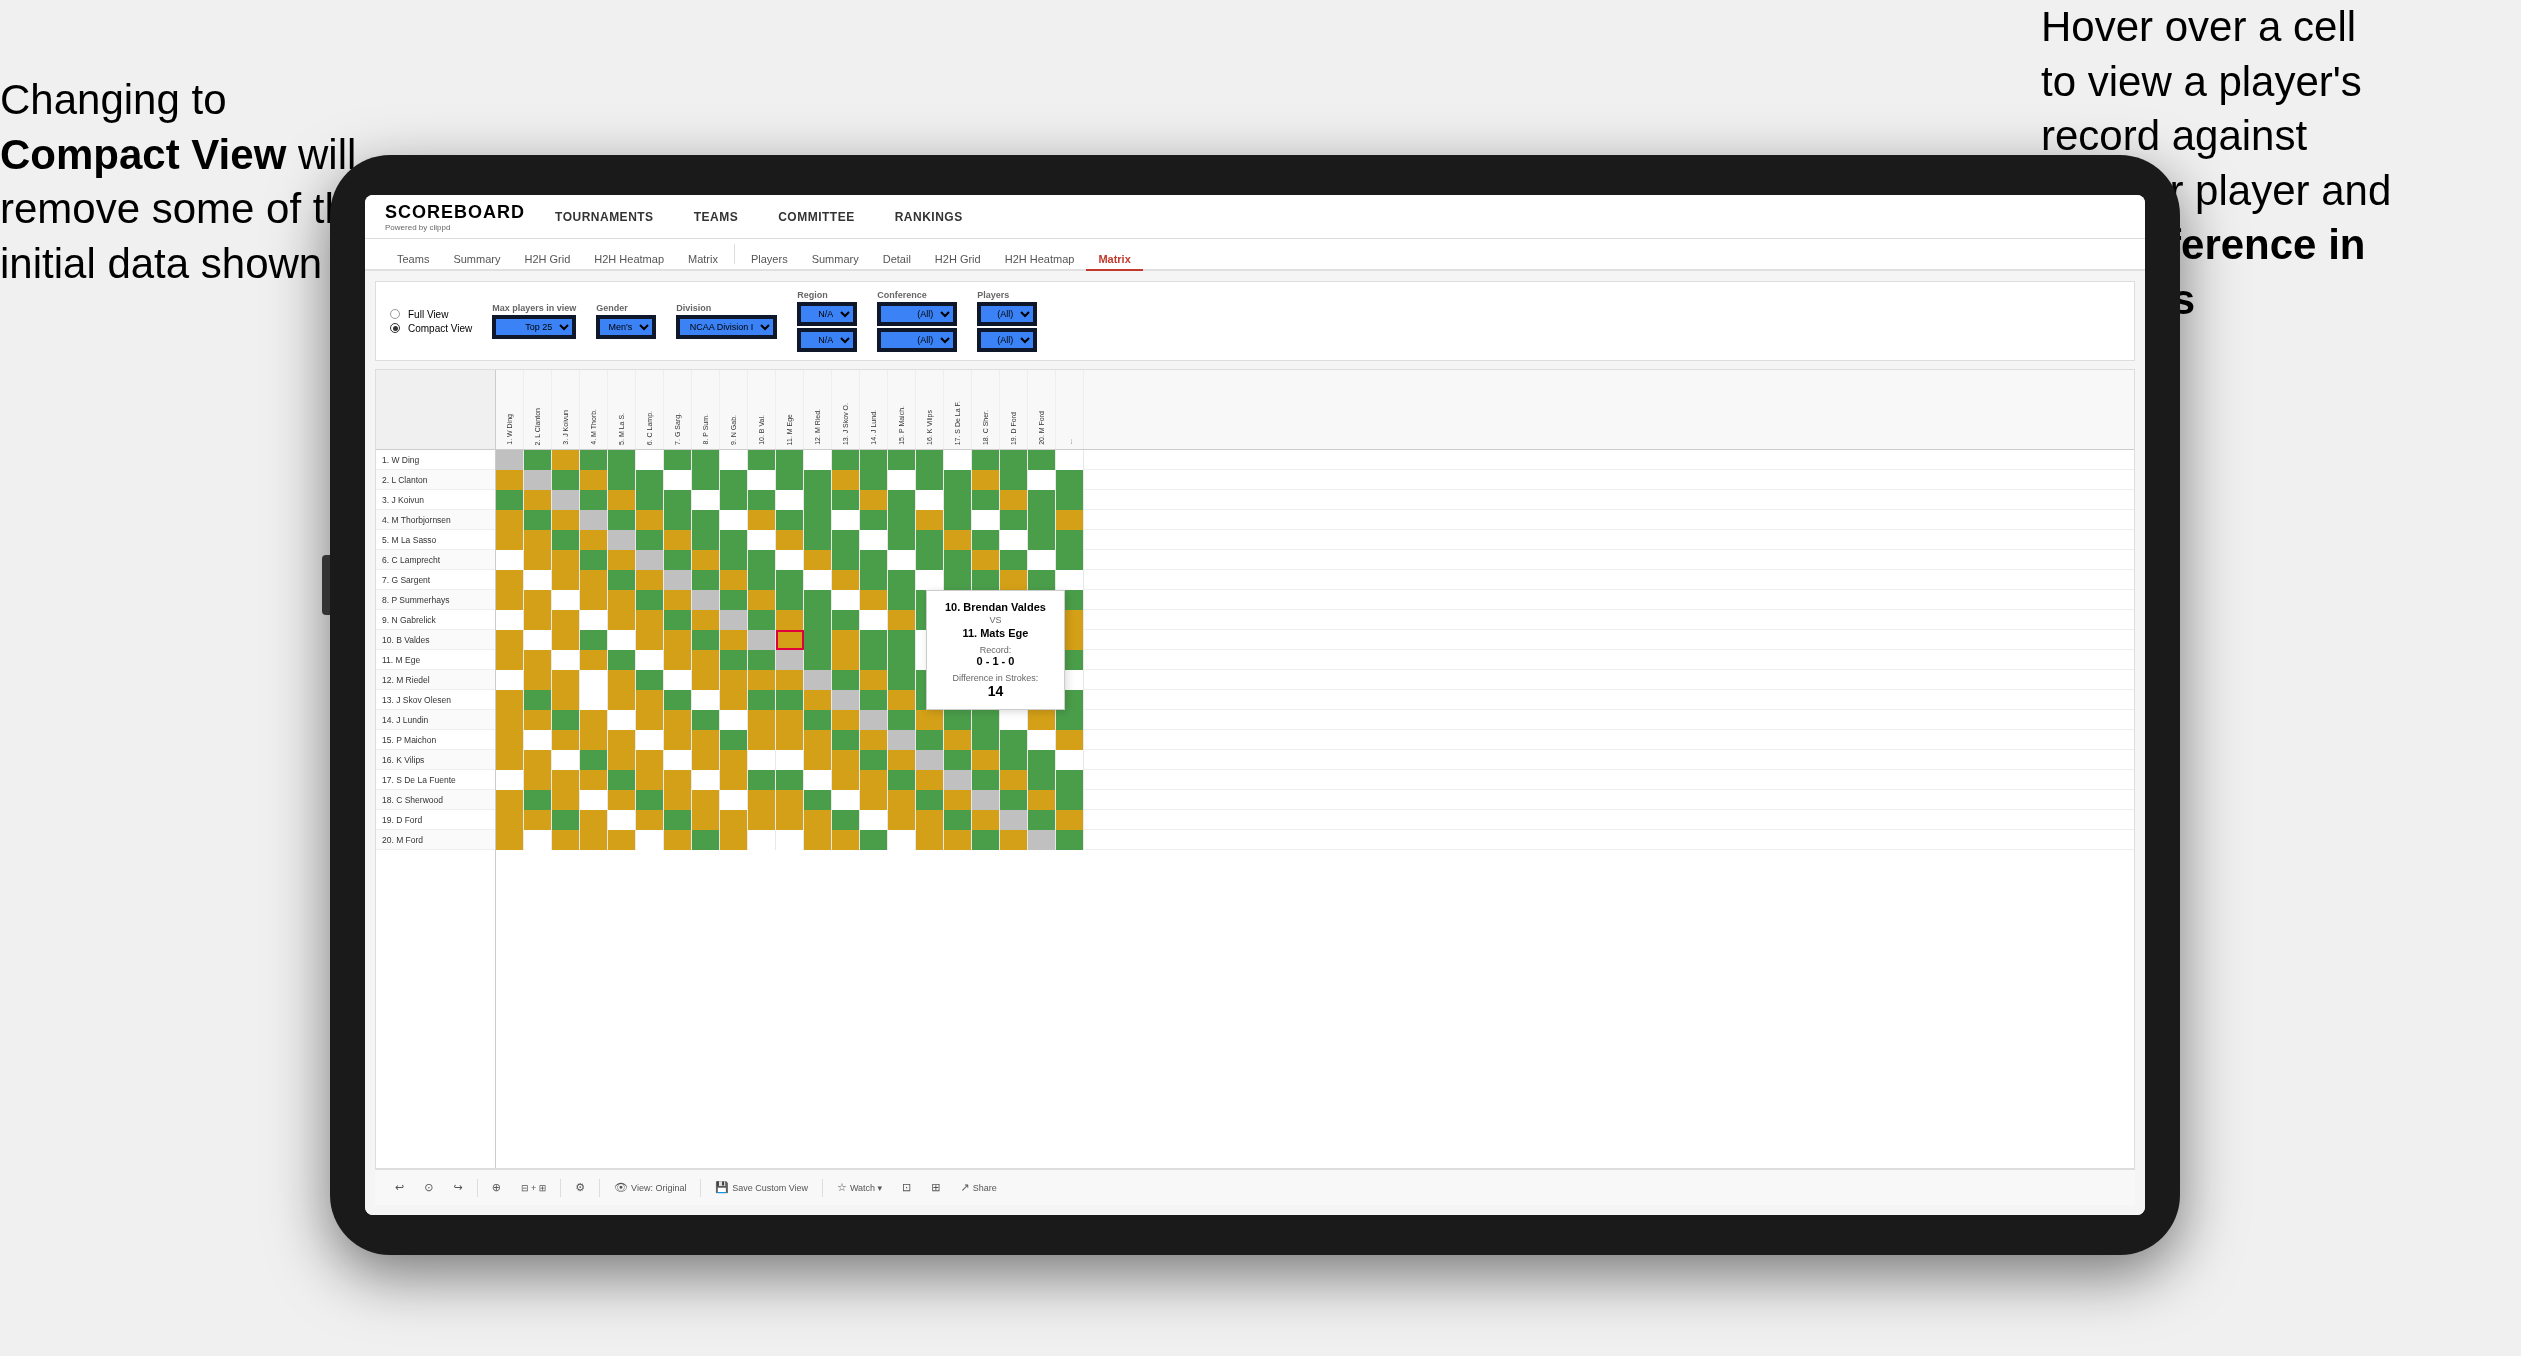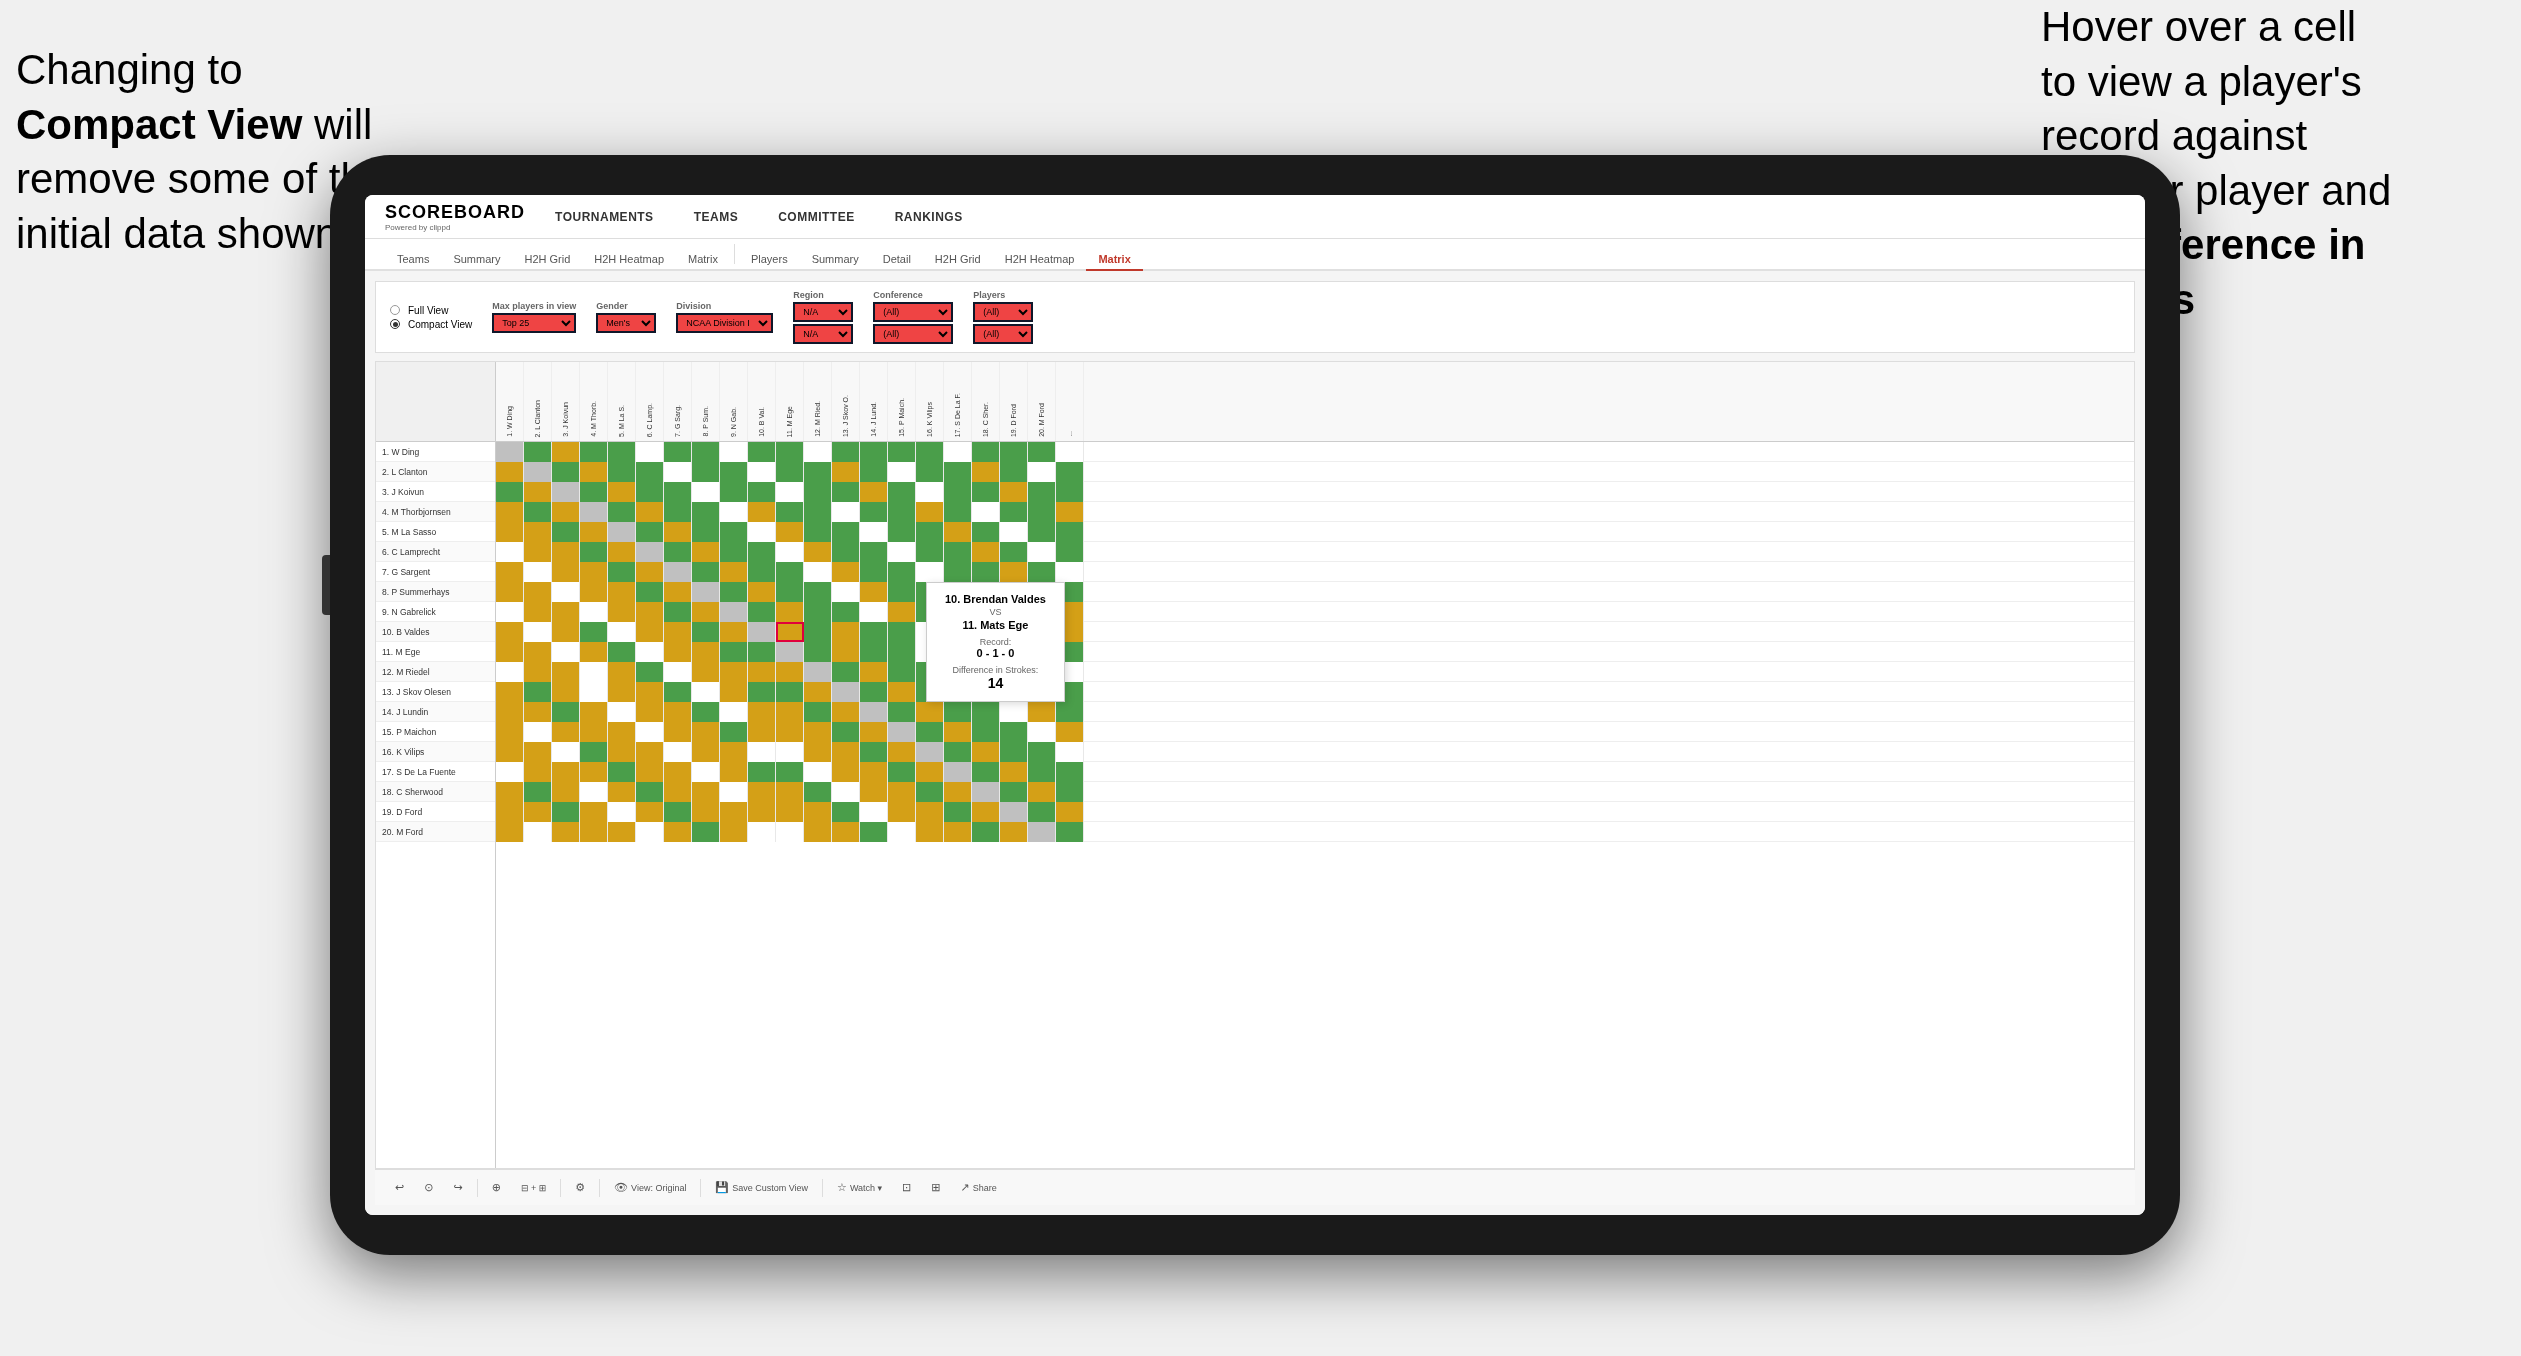--- a/index.html
+++ b/index.html
@@ -9,26 +9,25 @@
       width: 2521px;
       height: 1356px;
       position: relative;
       overflow: hidden;
     }
 
     
     .annotation-left {
       position: absolute;
       left: 0;
-      top: 43px;
+      top: 73px;
       width: 500px;
       font-size: 42px;
       line-height: 1.3;
       color: #000;
-      padding-left: 16px;
     }
     .annotation-left strong {
       font-weight: 900;
     }
     .annotation-right {
       position: absolute;
       right: 20px;
       top: 0;
       width: 460px;
       font-size: 42px;
@@ -206,25 +205,26 @@
       display: flex;
       flex-direction: column;
       gap: 2px;
     }
     .control-label {
       font-size: 9px;
       color: #666;
       font-weight: bold;
     }
     .control-select {
-      border: 2px solid #0f172a;
+      border: 4px solid #0f172a;
       padding: 2px 4px;
       font-size: 9px;
-      background: #ef4444;
+      background: #3b82f6;
       min-width: 80px;
+      text-align: right;
     }
     .control-select-sm {
       min-width: 60px;
     }
 
     
     .matrix-container {
       flex: 1;
       background: #fff;
       border: 1px solid #ddd;

